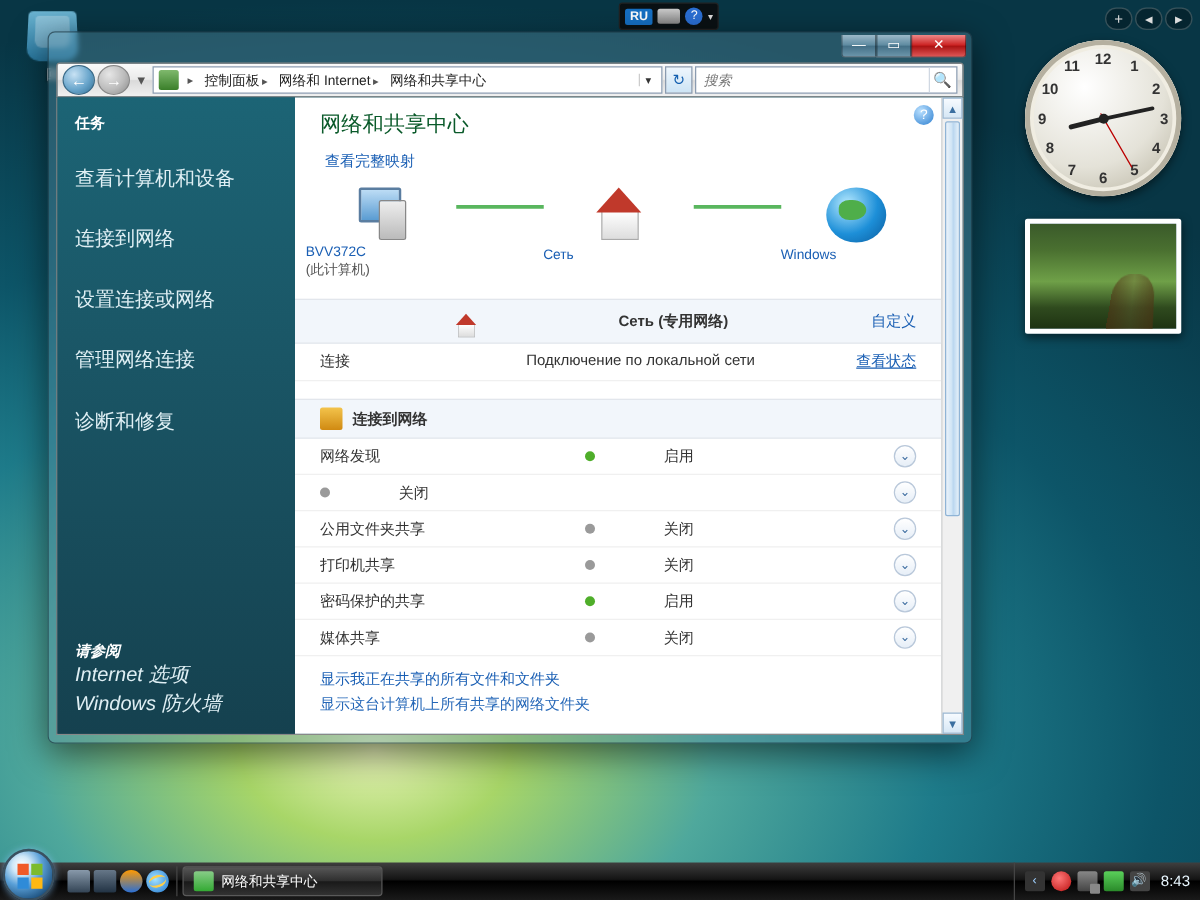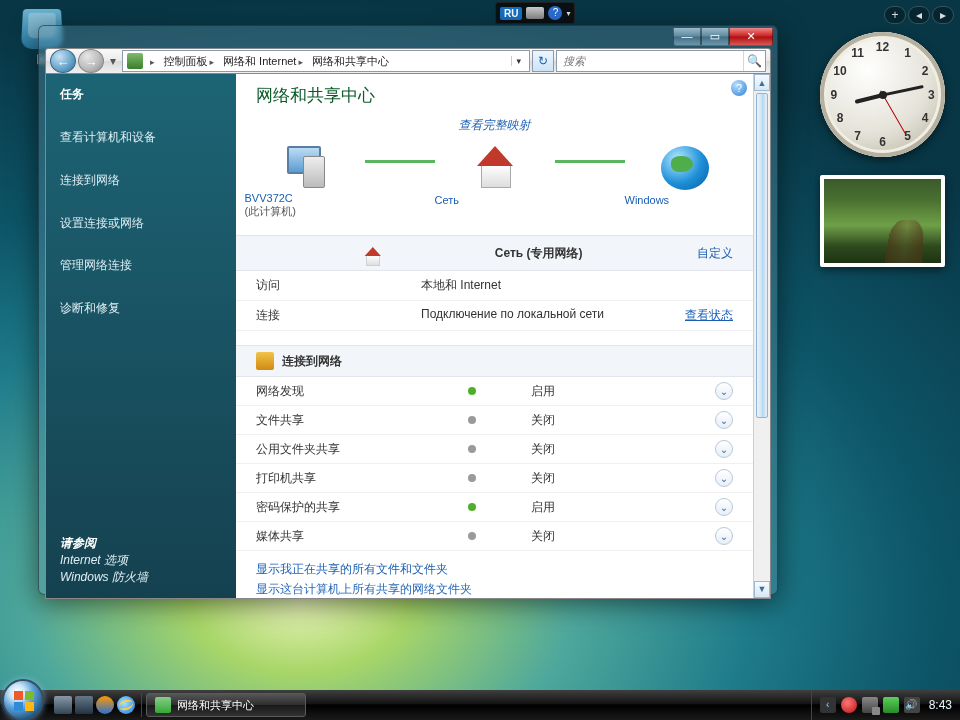--- a/index.html
+++ b/index.html
@@ -75,32 +75,32 @@
   .addr .spacer{ flex:1; }
   .addr .dd{ font-size:9px; color:#333; padding:0 4px; border-left:1px solid #ccc; }
   .refresh{ width:22px; height:22px; border:1px solid #8a9bb0; background:linear-gradient(#eef6fd,#cde4f5); color:#1560b0; display:flex; align-items:center; justify-content:center; font-size:12px;}
   .search{ width:210px; height:22px; background:#fff; border:1px solid #8a9bb0; display:flex; align-items:center; color:#777; }
   .search .ph{ flex:1; padding:0 6px; font-style:italic; font-size:11px; }
   .search .mag{ width:22px; text-align:center; color:#3a78b8; border-left:1px solid #d0d8e2; height:100%; line-height:20px; }
 
   .body { flex:1; display:flex; border:1px solid #888; border-top:none; background:#245a68; }
   .side { width:190px; background: linear-gradient(180deg,#1c6475,#1a5666 40%,#15414f); color:#fff; padding:12px 14px; display:flex; flex-direction:column; gap:26px; }
   .side h4{ font-size:12px; font-weight:bold; }
-  .side a{ color:#dfeff4; font-size:12px; text-decoration:none; line-height:1.4; }
+  .side a{ color:#dfeff4; font-size:16px; text-decoration:none; line-height:1.4; }
   .side .seealso{ margin-top:auto;font-style:italic; }
   .main { flex:1; background:#fff; position:relative; display:flex; flex-direction: column; }
   .scrollbar { width:17px; background:#f0f0f0; border-left:1px solid #cfcfcf; display:flex; flex-direction:column; }
   .scrollbar .sbtn{ height:17px; background:linear-gradient(#f7fbff,#d6e7f5); border:1px solid #9cb9d4; color:#3b6fa0; font-size:9px; display:flex; align-items:center; justify-content:center; }
   .scrollbar .thumb{ margin:2px; height:62%; background:linear-gradient(90deg,#eaf3fb,#cfe4f5 45%,#b9d6ef 55%,#e6f1fa); border:1px solid #8fb4d6; border-radius:2px; }
   .scrollbar .track{ flex:1; }
 
   .content{ flex:1; overflow:hidden; padding: 10px 0 0 0; font-size:12px; color:#333; }
   .helpicon{ position:absolute; right:6px; top:6px; width:16px; height:16px; border-radius:50%; background:radial-gradient(circle at 35% 30%,#b9e0ff,#2d7fd0); color:#fff; font-size:11px; text-align:center; line-height:16px; }
   .content h1{ color:#0a5a2a; font-size:17px; font-weight:normal; padding: 0 20px 10px; }
-  .viewmap{ text-align:center; padding: 0 24px 6px; font-style: italic; }
+  .viewmap{ text-align:left; padding: 0 24px 6px; }
   .viewmap a{ color:#1a5fb4; text-decoration:none; }
   .netmap{ display:flex; align-items:center; justify-content:center; gap:0; padding: 4px 0 16px; }
   .node{ width:120px; text-align:left; font-size:11px; color:#1a5fb4; }
   .node .lbl2{ color:#555; }
   .link{ width:70px; height:3px; background:#59b65e; position:relative; top:-20px; }
   .pc-ico,.house-ico,.globe-ico{ width:48px; height:44px; margin:0 auto 4px; position:relative; }
   .pc-ico{ background:none; }
   .pc-ico::before{ content:""; position:absolute; left:6px; top:2px; width:30px; height:24px; border:2px solid #5a7da0; background:linear-gradient(#bcdcf5,#5a9cd2); border-radius:2px; }
   .pc-ico::after{ content:""; position:absolute; left:22px; top:12px; width:20px; height:30px; background:linear-gradient(#eee,#bbb); border:1px solid #888; border-radius:2px; }
   .house-ico::before{ content:""; position:absolute; left:10px; top:18px; width:28px; height:22px; background:linear-gradient(#fff,#ddd); border:1px solid #aaa;}
@@ -274,42 +274,37 @@
               <div>&nbsp;</div>
           </div>
         </div>
 
         <div class="sec-head">
           <div class="ico house-ico" style="width:18px;height:18px;transform:scale(.45);transform-origin:left center"></div>
           <span class="title">Сеть (专用网络)</span>
           <a href="#" class="right alink">自定义</a>
         </div>
         <div class="kv">
-          <span class="k">访问</span>
-          <span class="v">本地和 Internet</span>
-        </div>
-        <div class="kv">
           <span class="k">连接</span>
           <span class="v">Подключение по локальной сети</span>
           <a href="#" class="act">查看状态</a>
         </div>
 
         <div style="height:14px"></div>
         <div class="sec-head">
           <div class="ico" style="background:linear-gradient(#f3c34b,#d08a12);border-radius:2px"></div>
           <span class="title">连接到网络</span>
         </div>
         <div class="row">
           <span class="k">网络发现</span>
             <span class="dot on"></span>
             <span class="v">启用</span>
           <div class="expand">⌄</div>
         </div>
         <div class="row">
-          <span class="k">文件共享</span>
             <span class="dot off"></span>
             <span class="v">关闭</span>
           <div class="expand">⌄</div>
         </div>
         <div class="row">
           <span class="k">公用文件夹共享</span>
             <span class="dot off"></span>
             <span class="v">关闭</span>
           <div class="expand">⌄</div>
         </div>

